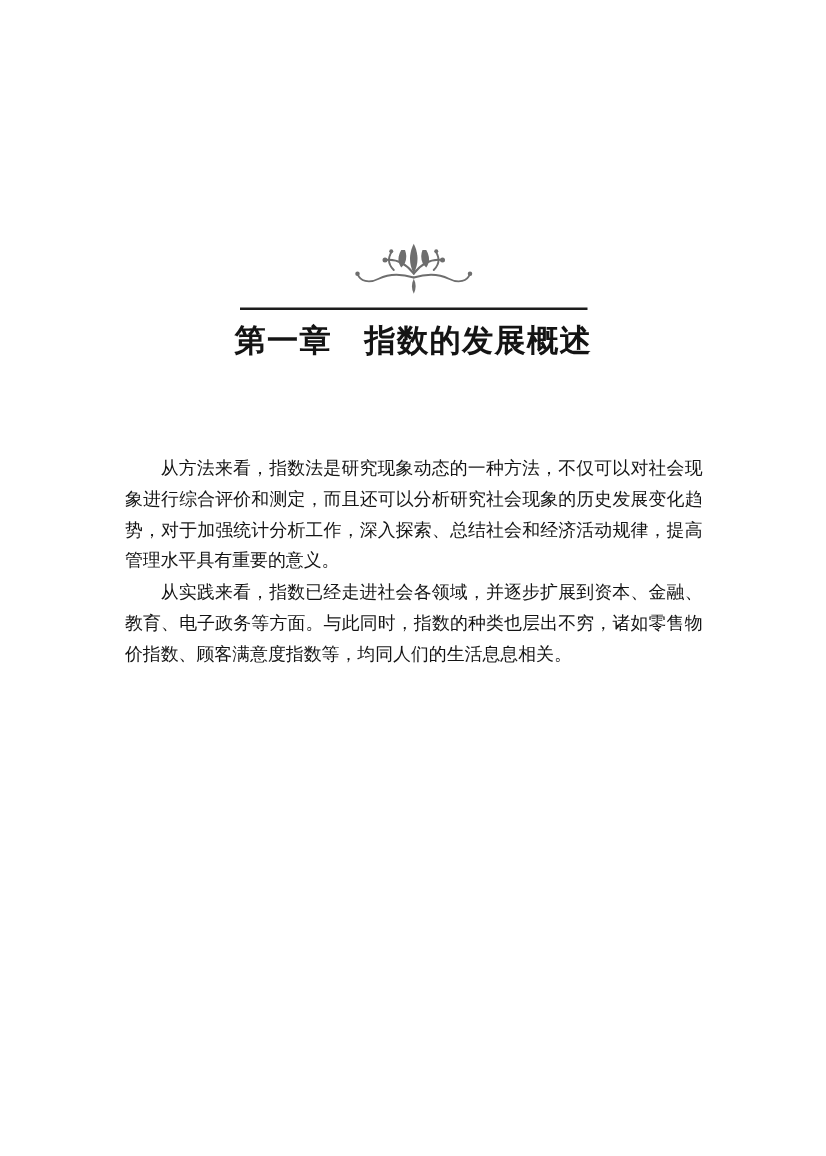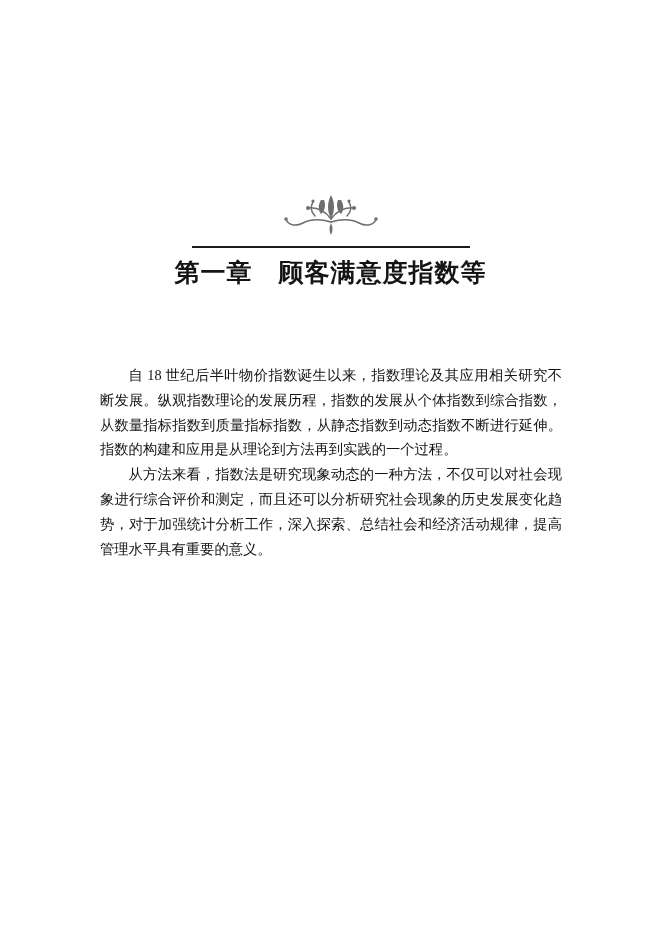--- a/index.html
+++ b/index.html
@@ -85,20 +85,20 @@
         <circle cx="95" cy="27" r="1.8"></circle>
         <circle cx="32" cy="9" r="1.6"></circle>
         <circle cx="68" cy="9" r="1.6"></circle>
         <path d="M50 31 C48 35 48 39 50 43 C52 39 52 35 50 31 Z"></path>
       </g>
     </svg>
   </div>
 
   <div class="divider"></div>
 
-  <h1 class="chapter-title">第一章　顾客满意度指数等</h1>
+  <h1 class="chapter-title">第一章　指数的发展概述</h1>
 
   <div class="body-text">
-    <p>自 18 世纪后半叶物价指数诞生以来，指数理论及其应用相关研究不断发展。纵观指数理论的发展历程，指数的发展从个体指数到综合指数，从数量指标指数到质量指标指数，从静态指数到动态指数不断进行延伸。指数的构建和应用是从理论到方法再到实践的一个过程。</p>
     <p>从方法来看，指数法是研究现象动态的一种方法，不仅可以对社会现象进行综合评价和测定，而且还可以分析研究社会现象的历史发展变化趋势，对于加强统计分析工作，深入探索、总结社会和经济活动规律，提高管理水平具有重要的意义。</p>
+    <p>从实践来看，指数已经走进社会各领域，并逐步扩展到资本、金融、教育、电子政务等方面。与此同时，指数的种类也层出不穷，诸如零售物价指数、顾客满意度指数等，均同人们的生活息息相关。</p>
   </div>
 
 </div>
 
 </body></html>

